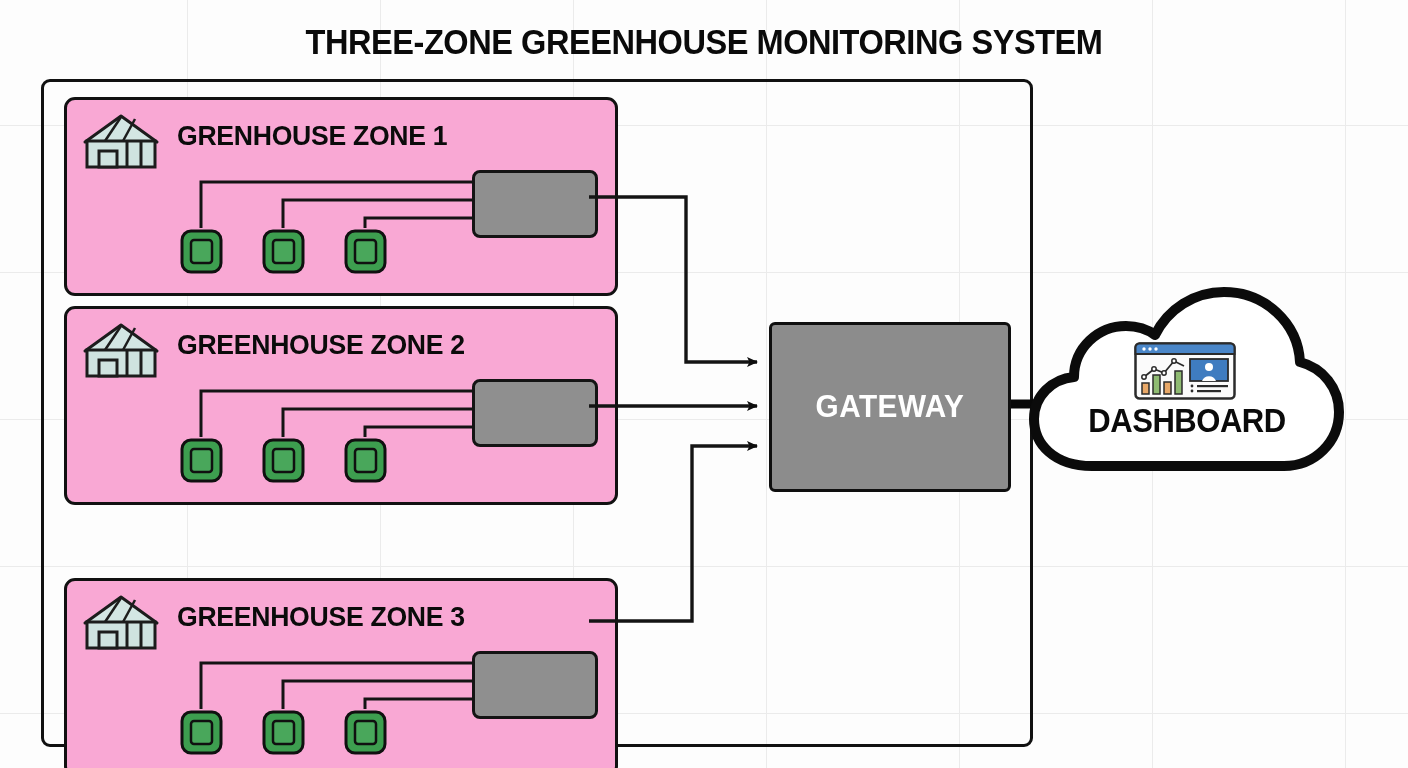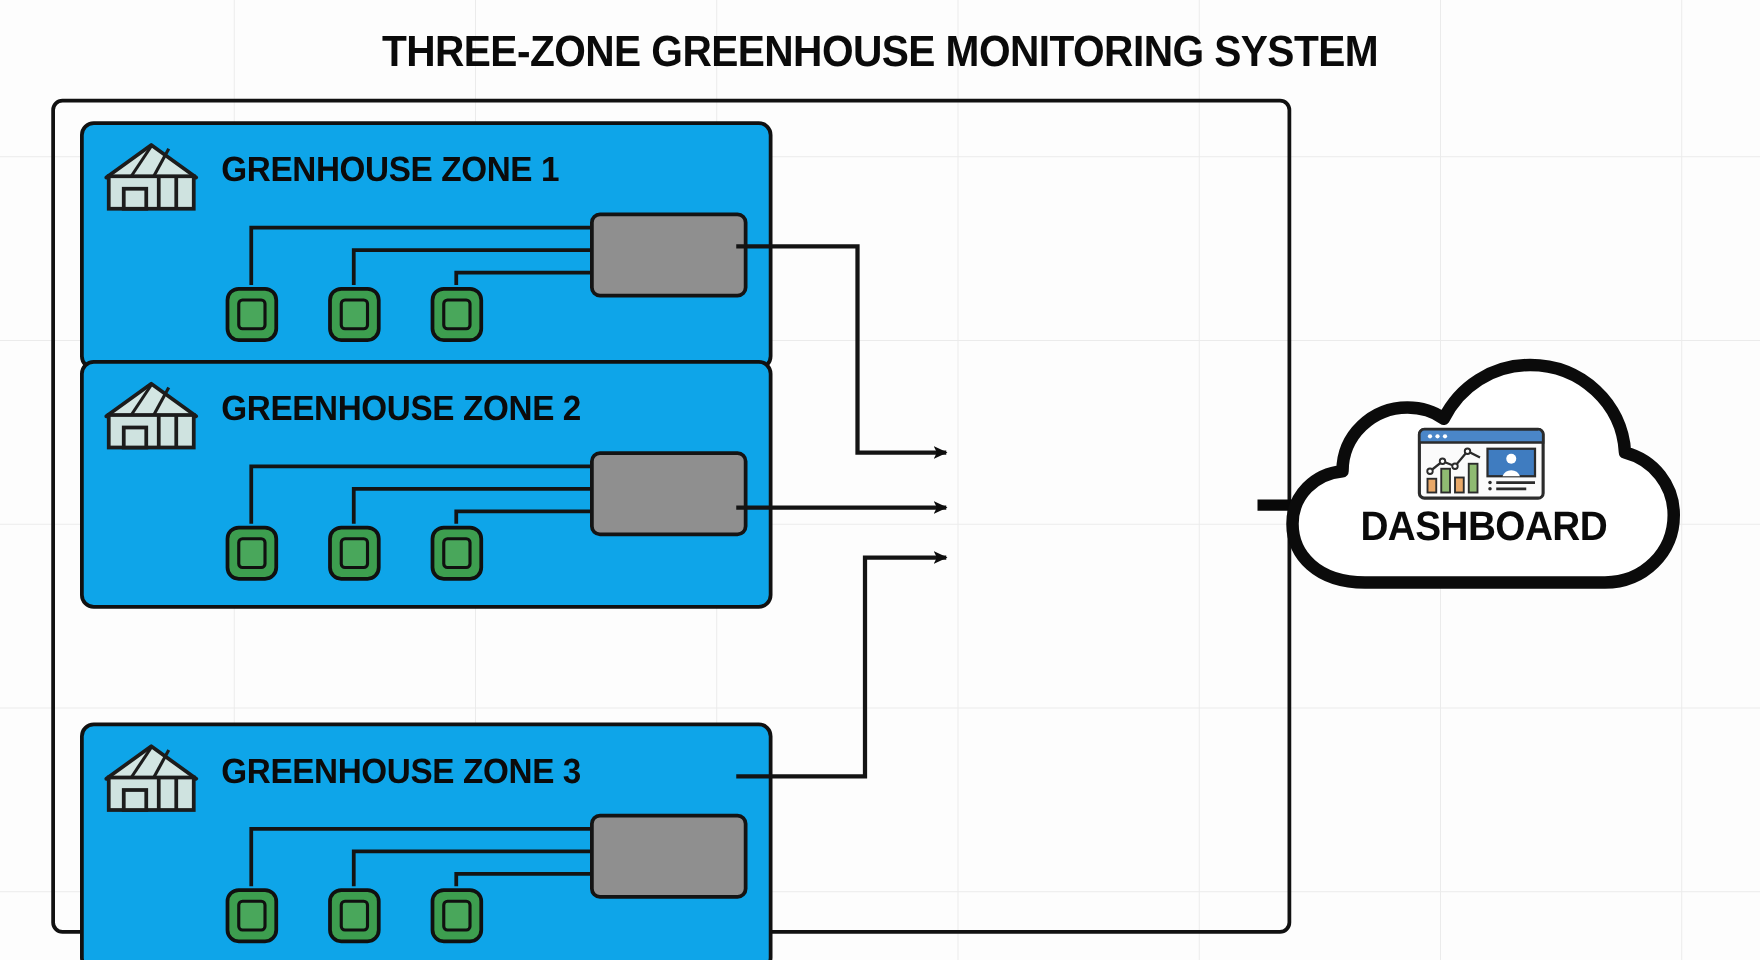--- a/index.html
+++ b/index.html
@@ -22,24 +22,24 @@
     font-size:35px;font-weight:bold;letter-spacing:-0.5px;color:#0a0a0a;
     font-family:"Liberation Sans", sans-serif;
     transform:scaleX(0.93);transform-origin:center top;
   }
   .outer-box{
     position:absolute;left:41px;top:79px;width:986px;height:662px;
     border:3px solid #111;border-radius:9px;background:transparent;
   }
   .zone{
     position:absolute;left:64px;width:548px;height:193px;
-    border:3px solid #111;border-radius:11px;background:#0ea5e9;
+    border:3px solid #111;border-radius:11px;background:#f9a8d4;
   }
   .zone1{top:97px;}
-  .zone2{top:288px;}
+  .zone2{top:306px;}
   .zone3{top:545px;margin-top:33px;}
   .zone-label{
     position:absolute;left:110px;top:20px;
     font-size:28px;font-weight:bold;color:#0b0b0b;letter-spacing:-0.3px;
     transform:scaleX(0.95);transform-origin:left top;
     white-space:nowrap;
   }
   .gh-icon{position:absolute;left:14px;top:12px;width:80px;height:58px;}
   .hub{
     position:absolute;left:405px;top:70px;width:120px;height:62px;
@@ -209,20 +209,23 @@
 
     <path d="M589,197 L686,197 L686,362 L757,362" fill="none" stroke="#141414" stroke-width="3.4" marker-end="url(#arw)"></path>
 
     <path d="M589,406 L757,406" fill="none" stroke="#141414" stroke-width="3.4" marker-end="url(#arw)"></path>
 
     <path d="M589,621 L692,621 L692,446 L757,446" fill="none" stroke="#141414" stroke-width="3.4" marker-end="url(#arw)"></path>
 
     <path d="M1006,404 L1068,404" fill="none" stroke="#080808" stroke-width="9" marker-end="url(#arwbig)"></path>
   </svg>
 
+  <div class="gateway">
+    <div class="gateway-label">GATEWAY</div>
+  </div>
 
   <div class="cloud-wrap">
     <svg viewBox="0 0 322 202" width="322" height="202">
       <path d="M66,182
                C28,182 8,160 8,135
                C8,112 26,95 48,93
                C48,64 72,42 100,42
                C111,42 121,45 129,51
                C142,25 168,8 198,8
                C239,8 272,39 274,78

